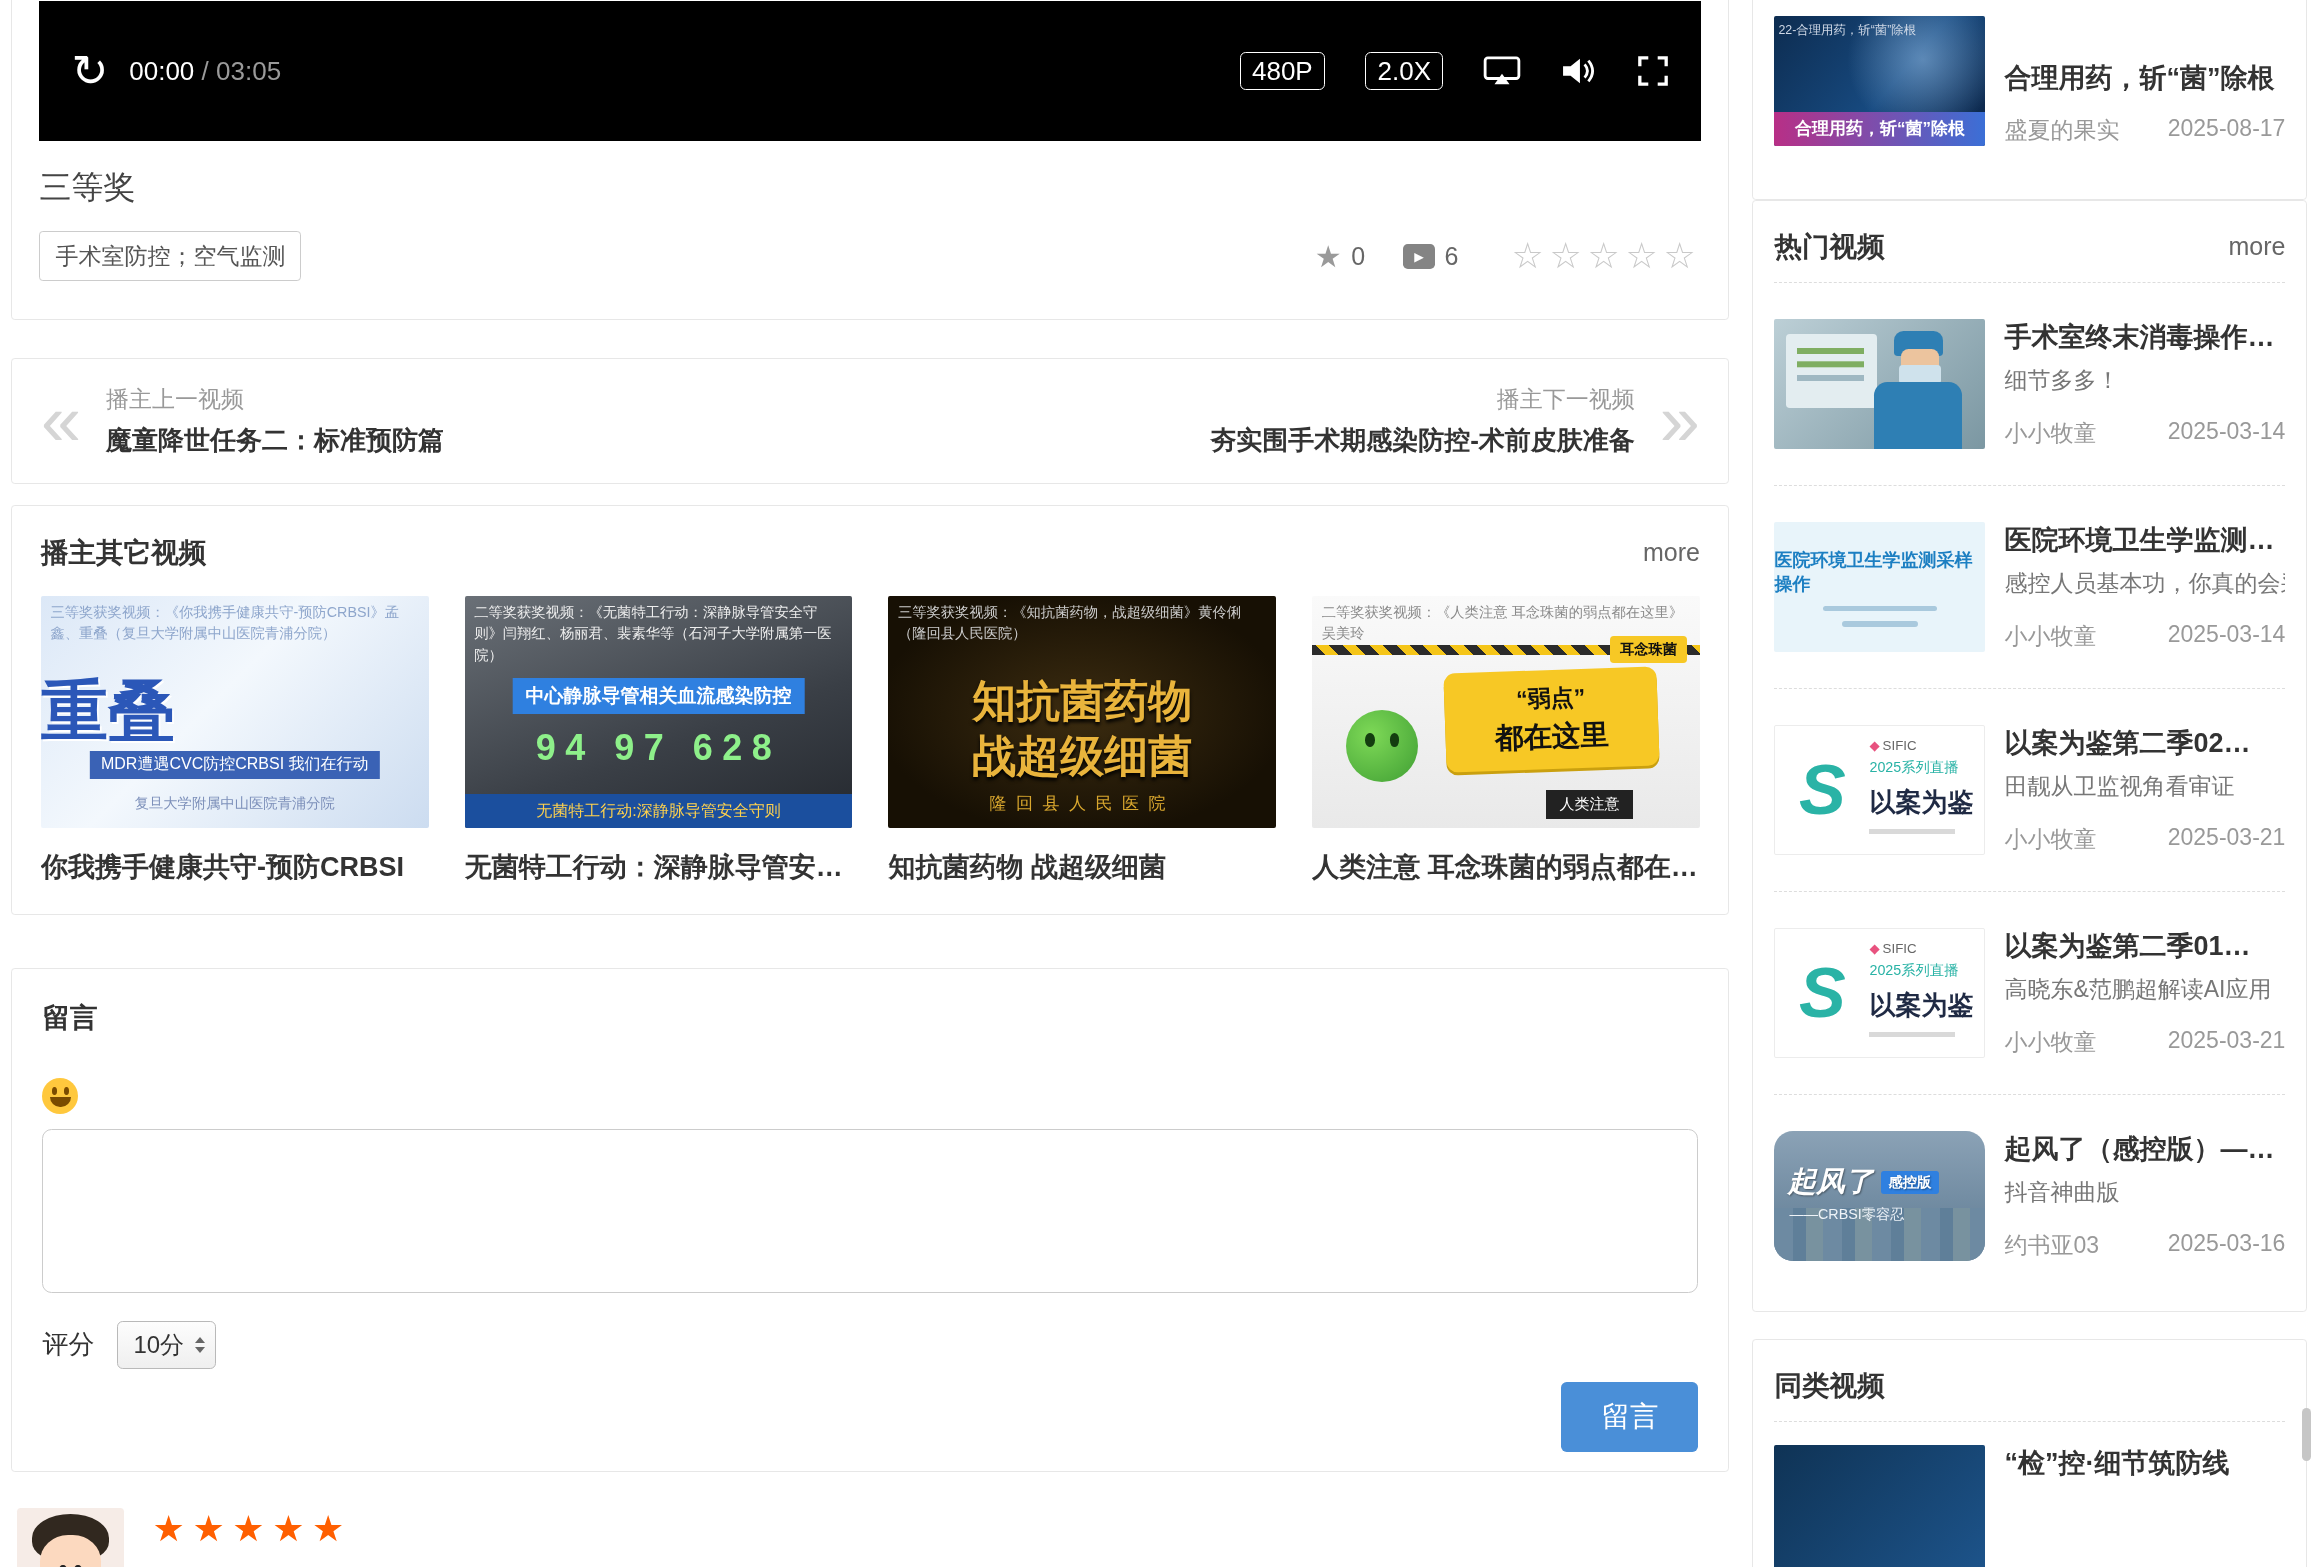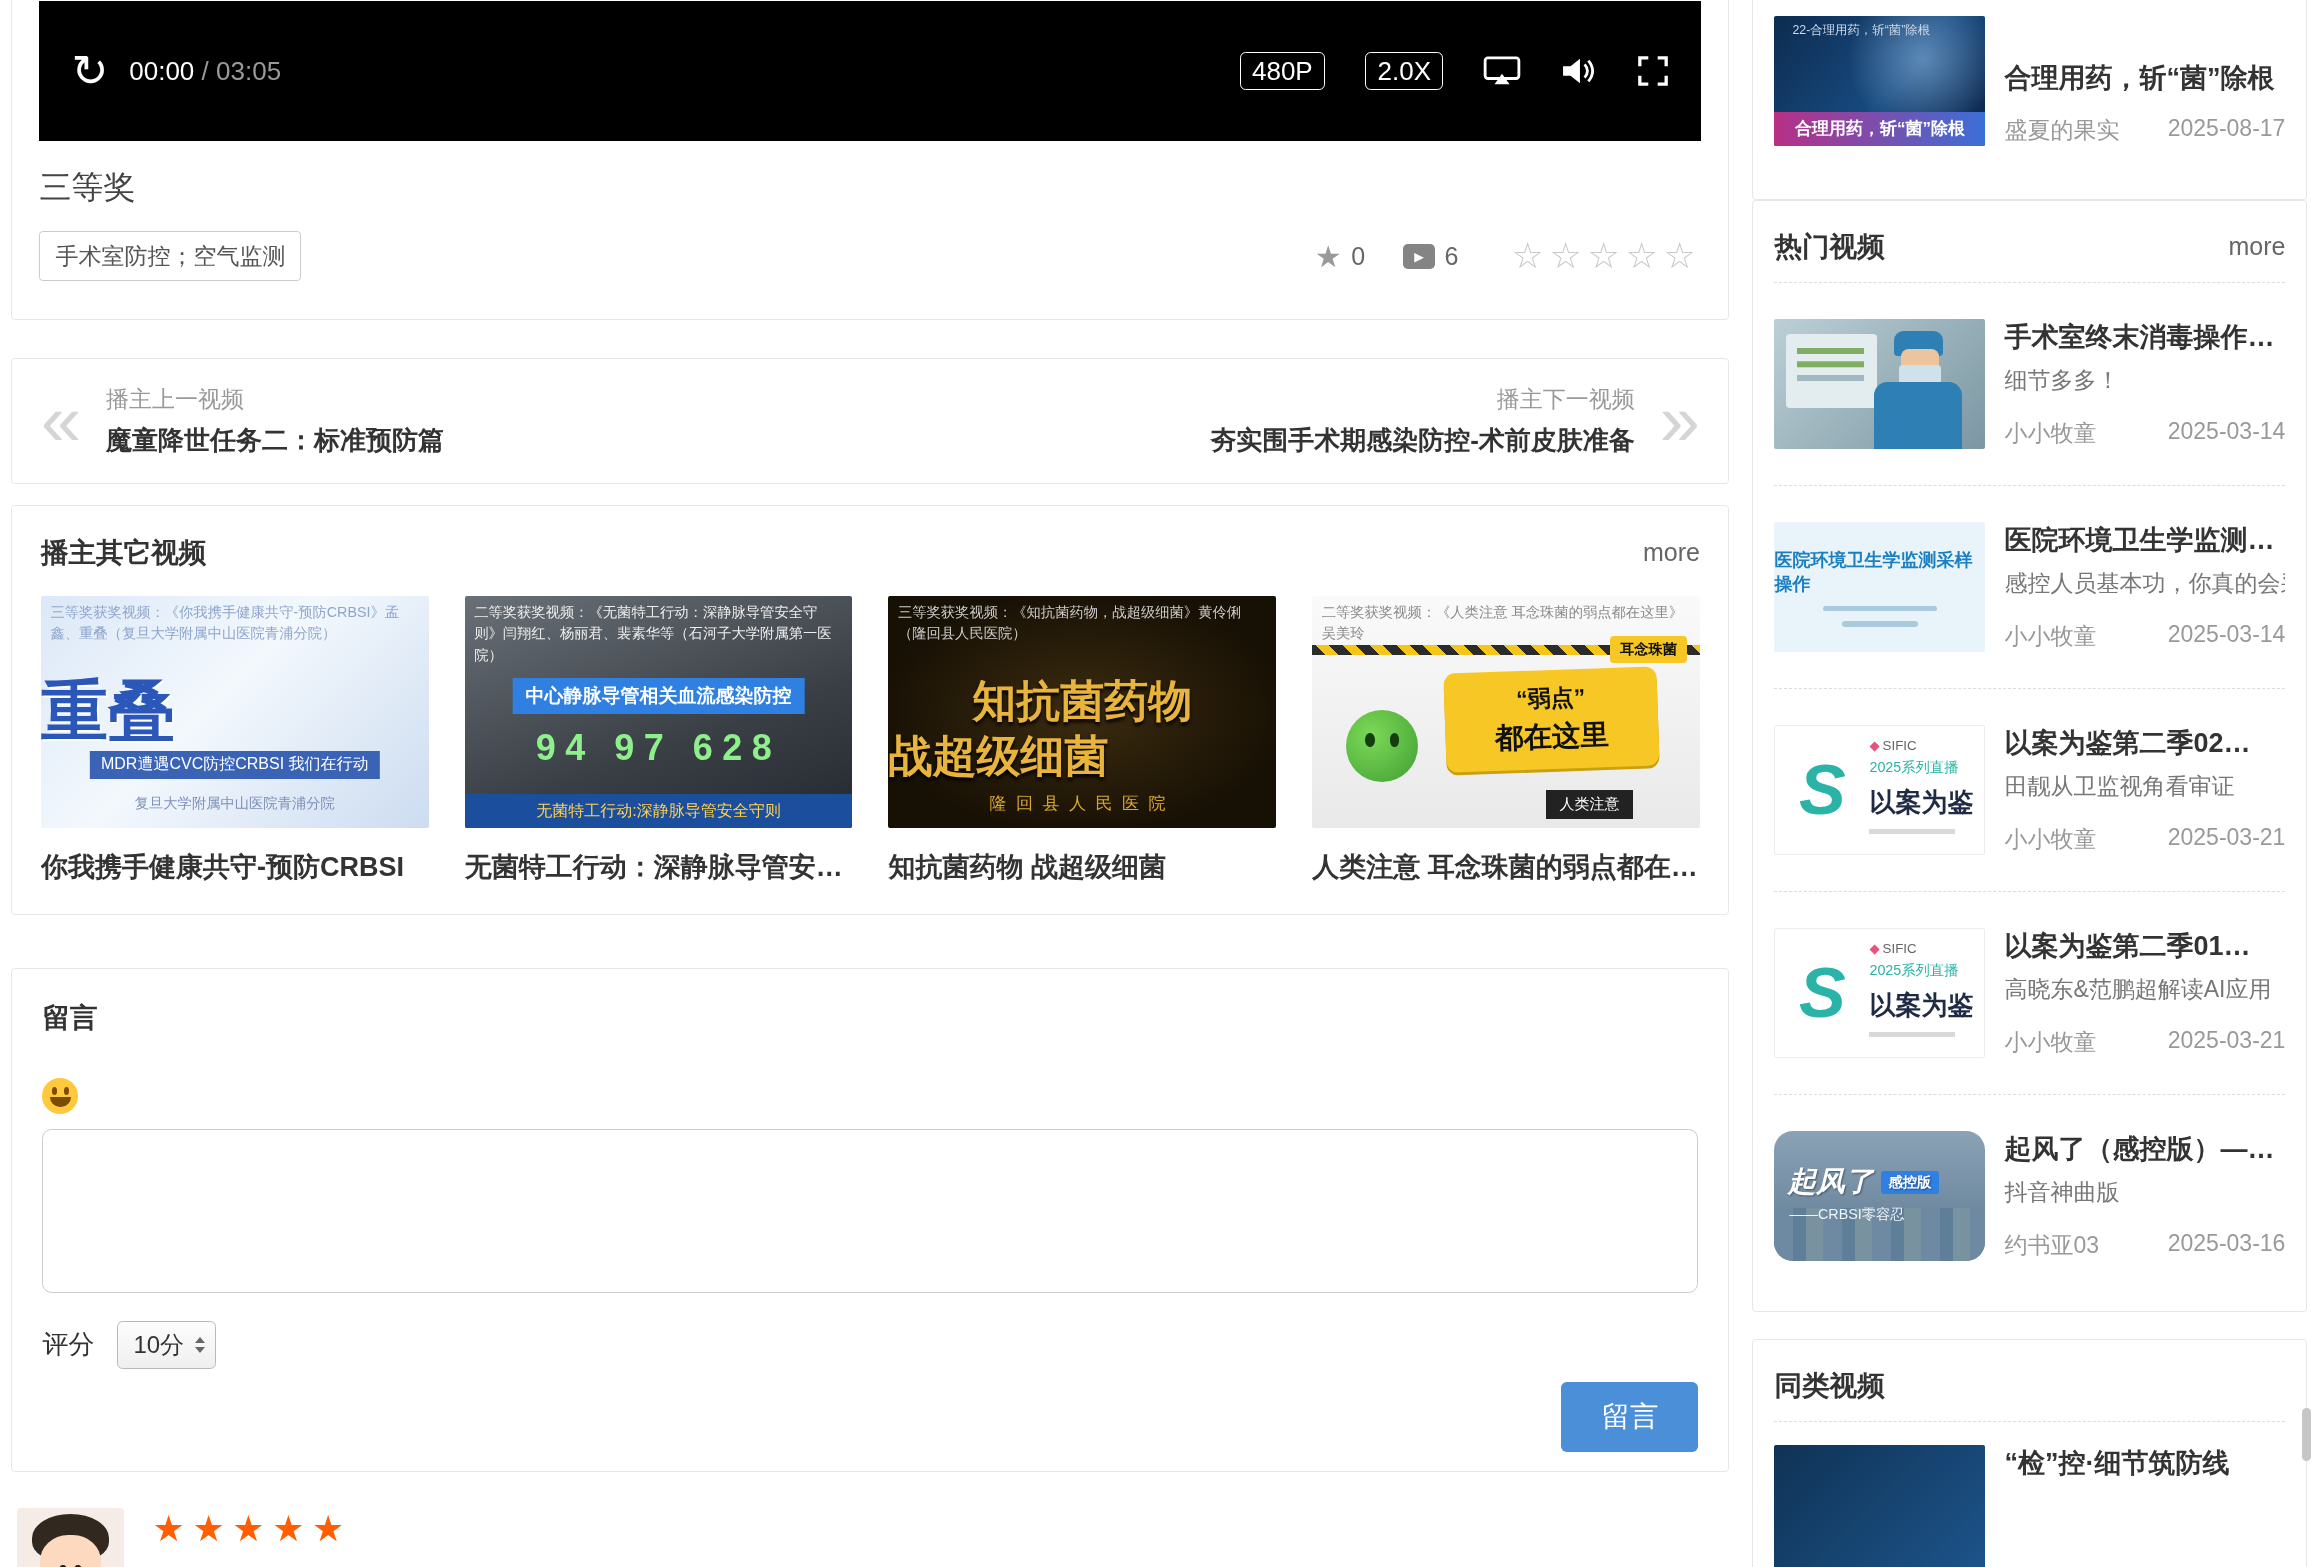--- a/index.html
+++ b/index.html
@@ -62,21 +62,21 @@
 
   .thumb-b { background:linear-gradient(160deg,#6a7077,#3a3f46 60%,#24282e); }
   .thumb-b .t-top { color:#eee; }
   .tb-banner { position:absolute; top:82px; left:50%; transform:translateX(-50%); background:#2f80e0; color:#fff; font-size:19px; font-weight:bold; padding:4.8px 13.3px; white-space:nowrap; }
   .tb-nums { position:absolute; top:131px; width:100%; text-align:center; color:#8ef08a; font-size:36px; font-weight:bold; letter-spacing:9.5px; }
   .tb-bot { position:absolute; left:0; right:0; bottom:0; background:#1b4f9e; color:#ffd24d; font-size:16px; text-align:center; padding:6.7px 0; }
 
   .thumb-c { background:radial-gradient(ellipse at center,#3c2c10 0%,#171004 75%); }
   .thumb-c .t-top { color:#ccc; }
   .tc-g1 { position:absolute; top:76px; width:100%; text-align:center; font-size:44px; font-weight:bold; color:#e9b43c; text-shadow:0 2.9px 3.8px #000; }
-  .tc-g2 { position:absolute; top:131px; width:100%; font-size:44px; font-weight:bold; color:#e9b43c; text-shadow:0 2.9px 3.8px #000; }
+  .tc-g2 { position:absolute; top:131px; width:100%; text-align:center; font-size:44px; font-weight:bold; color:#e9b43c; text-shadow:0 2.9px 3.8px #000; }
   .tc-bot { position:absolute; bottom:13.3px; width:100%; text-align:center; color:#d9a72e; font-size:17px; letter-spacing:9.5px; }
 
   .thumb-d { background:linear-gradient(180deg,#fafafa,#e9e9e9); }
   .thumb-d .t-top { color:#8a8a8a; }
   .hazard { position:absolute; top:49px; left:0; right:0; height:9.5px;
     background:repeating-linear-gradient(45deg,#2b2b2b 0 9.5px,#f5c518 9.5px 19px); }
   .td-sign { position:absolute; top:74px; left:133px; right:42px; background:#f7c825; border-radius:11.4px; padding:13.3px 7.6px;
     text-align:center; transform:rotate(-2deg); box-shadow:0 2.9px 0 #caa00f; }
   .td-s1 { font-size:23px; font-weight:bold; color:#111; }
   .td-s2 { font-size:28.5px; font-weight:bold; color:#111; margin-top:3.8px; }
@@ -130,21 +130,21 @@
   .hot-item:last-child { border-bottom:none; }
   .hot-sub { margin-top:9.5px; font-size:23px; color:#777; white-space:nowrap; overflow:hidden; }
 
   .similar-card { margin-top:27px; padding:27px 21px; }
   .sim-item { display:flex; gap:19px; padding-top:23px; cursor:pointer; }
 
   
   .st-dark { background:linear-gradient(130deg,#0d2c50,#174a80 55%,#0a2040); }
   .st-dark::after { content:""; position:absolute; right:-19px; top:-28.5px; width:162px; height:143px;
     background:radial-gradient(circle,rgba(150,190,230,.55),transparent 70%); }
-  .st-small { position:absolute; top:5.7px; left:18px; font-size:12.4px; color:#cfd8e6; z-index:2; }
+  .st-small { position:absolute; top:5.7px; left:4px; font-size:12.4px; color:#cfd8e6; z-index:2; }
   .st-banner { position:absolute; left:0; right:0; bottom:0; height:34px; line-height:34px; text-align:center;
     font-size:17px; font-weight:bold; color:#fff; background:linear-gradient(90deg,#b82f86,#3b6fd6); z-index:2; }
 
   .st-or { background:linear-gradient(135deg,#bccfd6,#7b97a2); }
   .or-panel { position:absolute; left:11.4px; top:15px; width:91px; height:74px; background:#e3edf0; border-radius:3.8px; }
   .or-lines { position:absolute; left:23px; top:28.5px; width:67px; height:5.7px; background:#7fae62; box-shadow:0 13.3px 0 #7fae62,0 27px 0 #9fb8c2; }
   .or-cap  { position:absolute; right:42px; top:11.4px; width:49px; height:25px; background:#2e7fb4; border-radius:9.5px 9.5px 3.8px 3.8px; }
   .or-head { position:absolute; right:46px; top:30px; width:38px; height:32px; background:#ecc49e; border-radius:7.6px; }
   .or-mask { position:absolute; right:44px; top:46px; width:42px; height:19px; background:#cfe2ec; border-radius:3.8px; }
   .or-body { position:absolute; right:23px; top:63px; width:88px; height:68px; background:#2e7fb4; border-radius:13.3px 13.3px 0 0; }

